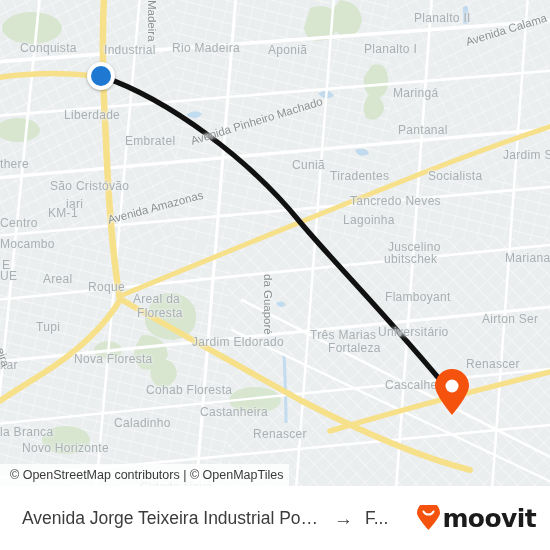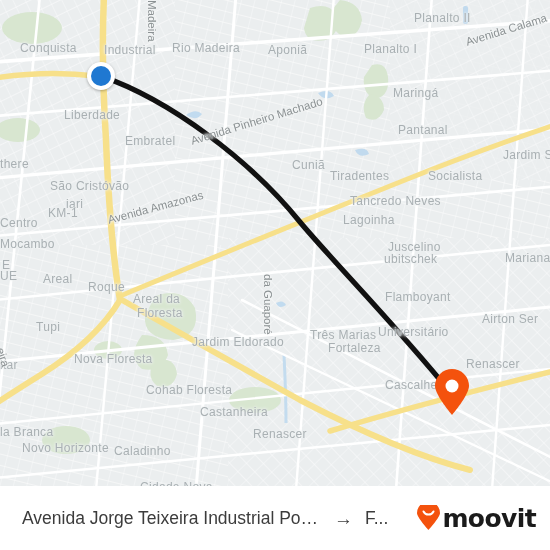--- a/index.html
+++ b/index.html
@@ -298,21 +298,21 @@
         <div class="place-label" style="left: 378px; top: 325px;">Universitário</div>
         <div class="place-label" style="left: 482px; top: 312px;">Airton Ser</div>
         <div class="place-label" style="left: 328px; top: 341px;">Fortaleza</div>
         <div class="place-label" style="left: 192px; top: 335px;">Jardim Eldorado</div>
         <div class="place-label" style="left: 466px; top: 357px;">Renascer</div>
         <div class="place-label" style="left: 74px; top: 352px;">Nova Floresta</div>
         <div class="place-label" style="left: 0px; top: 358px;">ltar</div>
         <div class="place-label" style="left: 146px; top: 383px;">Cohab Floresta</div>
         <div class="place-label" style="left: 385px; top: 378px;">Cascalheira</div>
         <div class="place-label" style="left: 200px; top: 405px;">Castanheira</div>
-        <div class="place-label" style="left: 114px; top: 444px; text-align: center;">Caladinho</div>
+        <div class="place-label" style="left: 114px; top: 416px; text-align: center;">Caladinho</div>
         <div class="place-label" style="left: 0px; top: 425px;">la Branca</div>
         <div class="place-label" style="left: 253px; top: 427px;">Renascer</div>
         <div class="place-label" style="left: 22px; top: 441px;">Novo Horizonte</div>
         <div class="place-label" style="left: 140px; top: 480px;">Cidade Nova</div>
       </div>
     <div id="road-labels">
         <div class="road-label" style="left: 152px; top: -6px; transform-origin: left center; transform: rotate(90deg);">Madeira</div>
         <div class="road-label" style="left: 466px; top: 36px; transform-origin: left center; transform: rotate(-17deg);">Avenida Calama</div>
         <div class="road-label" style="left: 191px; top: 135px; transform-origin: left center; transform: rotate(-17deg);">Avenida Pinheiro Machado</div>
         <div class="road-label" style="left: 108px; top: 214px; transform-origin: left center; transform: rotate(-15deg);">Avenida Amazonas</div>
@@ -326,20 +326,21 @@
     </div>
 
     <div id="dest-marker">
       <svg width="38" height="47" viewBox="0 0 38 47">
         <path d="M19 46 C19 46 36 26 36 17 A17 17 0 1 0 2 17 C2 26 19 46 19 46 Z" fill="#f4520d"></path>
         <circle cx="19" cy="17" r="6.5" fill="#ffffff"></circle>
       </svg>
     </div>
 
 
+    <div id="attribution">© OpenStreetMap contributors | © OpenMapTiles</div>
   </div>
 
   <div id="footer">
     <div id="trip-summary">
       <span id="trip-origin">Avenida Jorge Teixeira Industrial Porto Velho -...</span>
       <span id="trip-arrow">→</span>
       <span id="trip-destination">F...</span>
     </div>
     <div id="moovit-logo">
       <svg width="25" height="26" viewBox="0 0 25 26">

